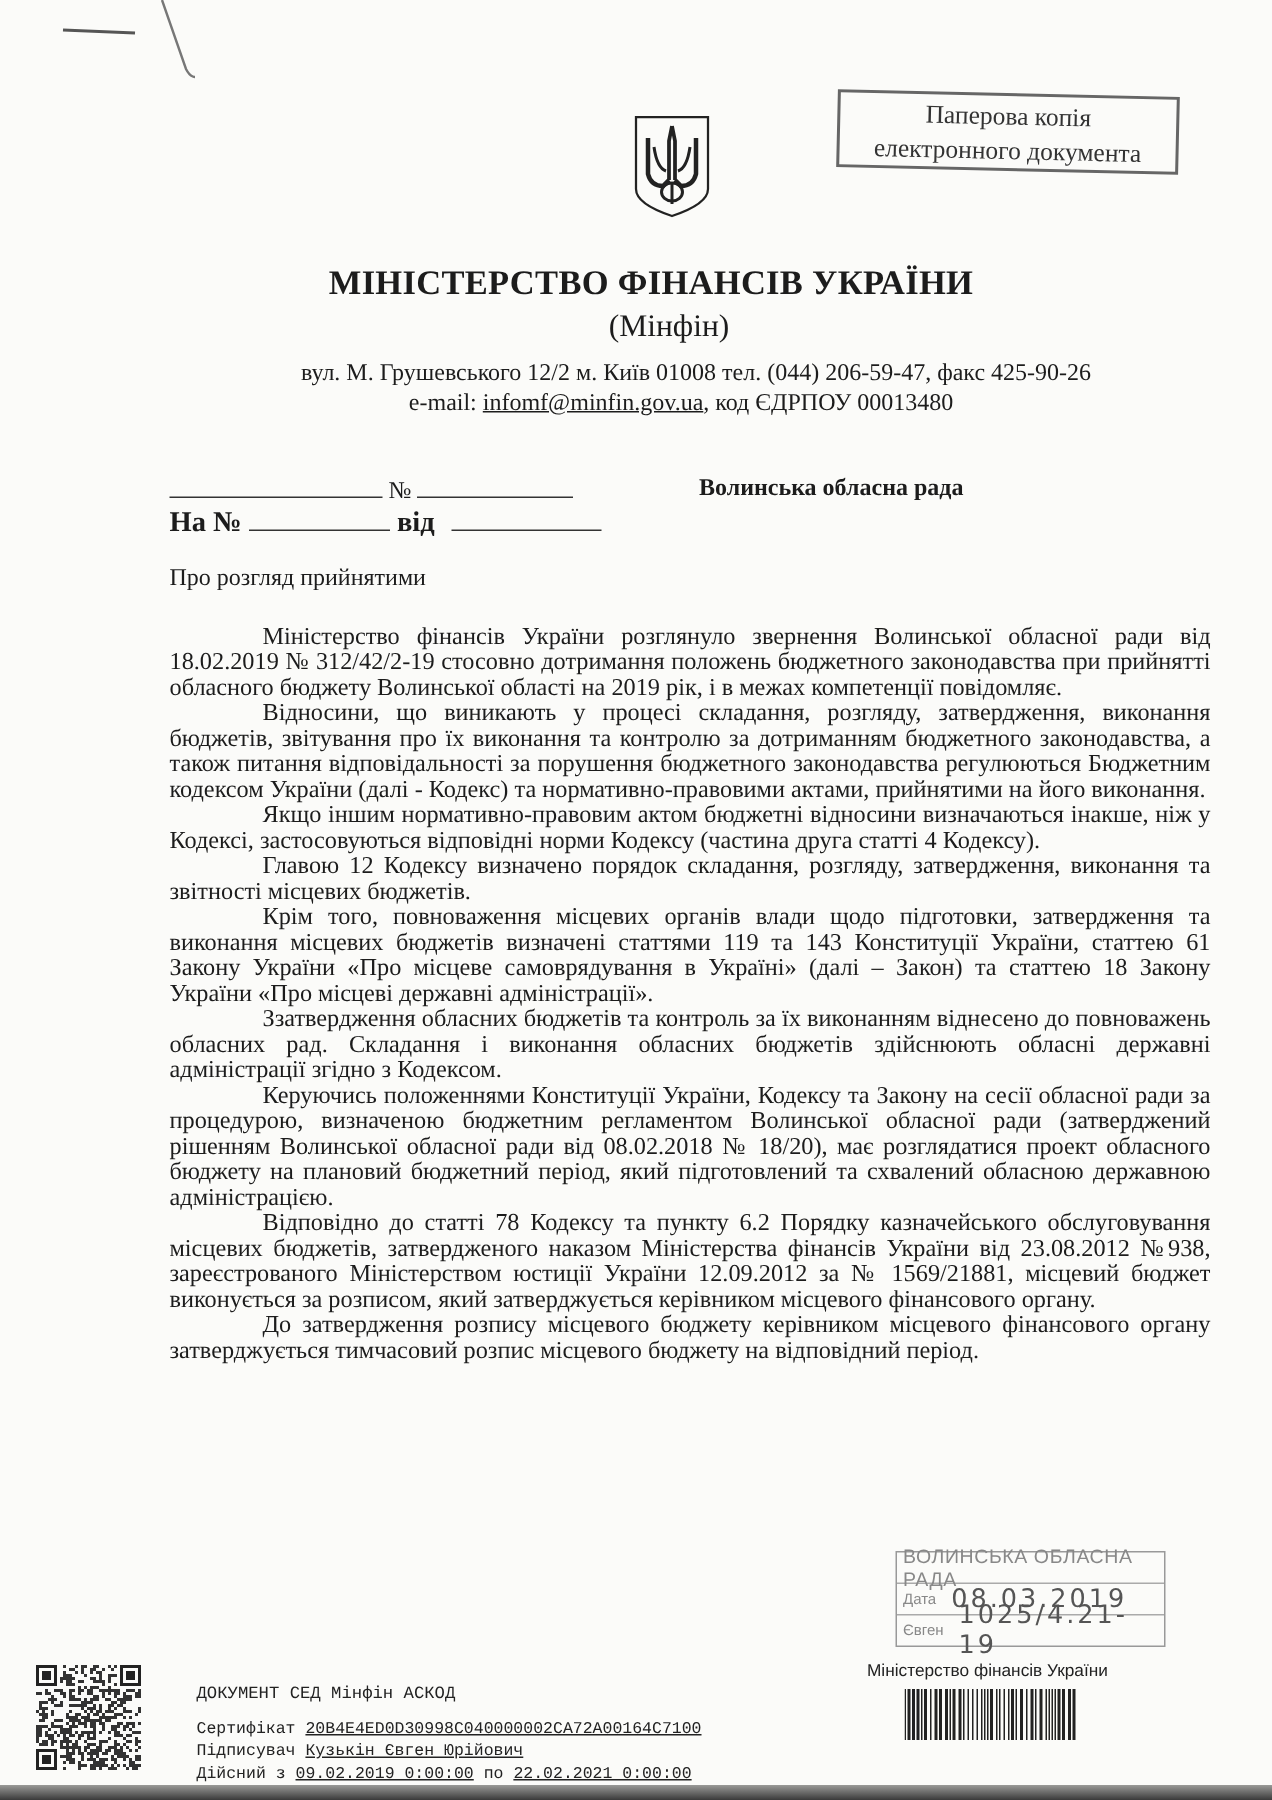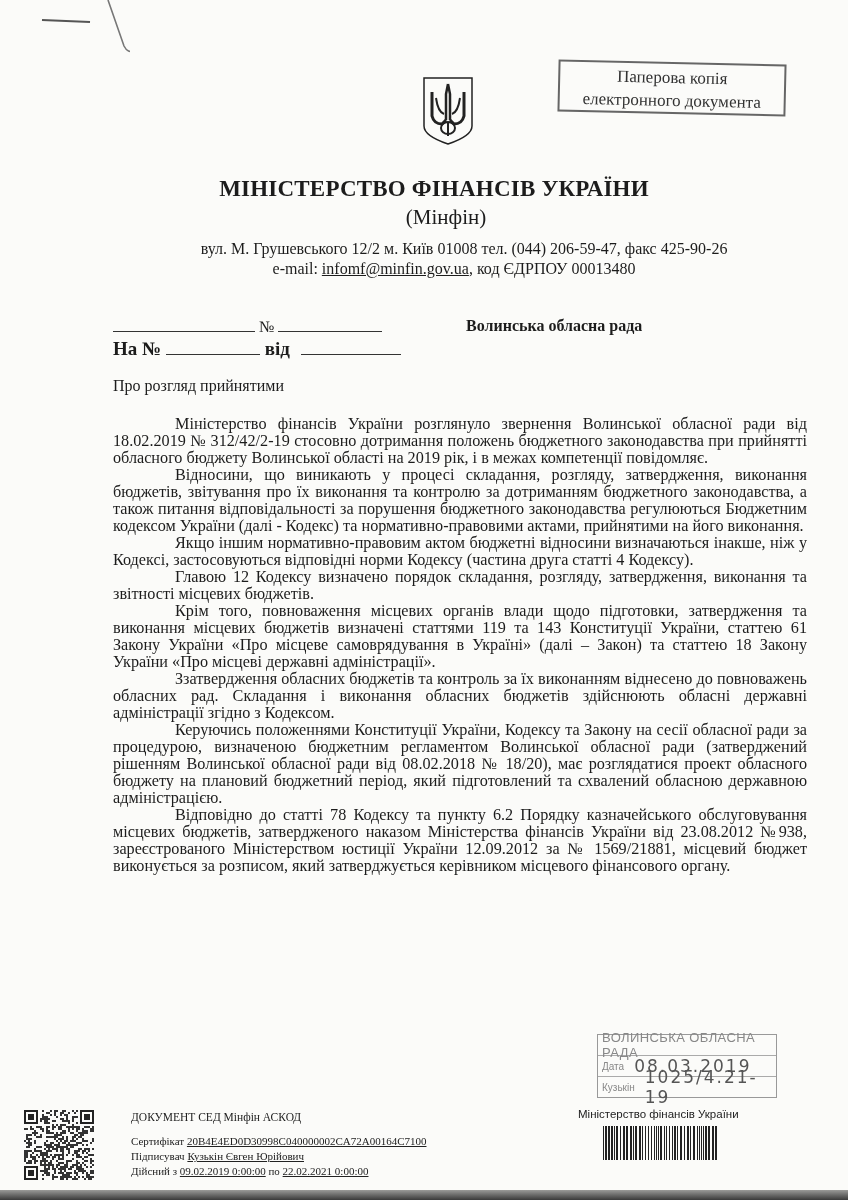--- a/index.html
+++ b/index.html
@@ -32,21 +32,21 @@
   .body-text { position:absolute; left:113px; top:416px; width:694px; font-size:16.2px; line-height:17px; }
   .body-text p { margin:0; text-align:justify; text-indent:62px; }
 
   .reg-stamp { position:absolute; left:597px; top:1034px; width:178px; border:1px solid #999;
                font-family:"Liberation Sans", sans-serif; color:#888; }
   .reg-stamp .row { height:20px; border-top:1px solid #aaa; display:flex; align-items:center; font-size:10px; padding-left:4px; }
   .reg-stamp .row:first-child { border-top:none; font-size:13px; letter-spacing:0.4px; justify-content:flex-start; }
   .reg-stamp .hand { font-family:"DejaVu Sans", sans-serif; font-size:17px; color:#555; margin-left:10px; letter-spacing:2px; }
 
   .qr { position:absolute; left:24px; top:1110px; width:70px; height:70px; }
-  .sed { position:absolute; left:131px; font-family:Liberation Serif, serif; font-size:11px; color:#222; }
+  .sed { position:absolute; left:131px; font-family:Liberation Mono, monospace; font-size:11px; color:#222;margin-top:12px; }
   .sed.title { top:1111px; font-size:11.5px; }
   .sed.l1 { top:1135px; } .sed.l2 { top:1150px; } .sed.l3 { top:1165px; }
 
   .ministry-label { position:absolute; left:578px; top:1108px; font-family:"Liberation Sans", sans-serif; font-size:11.5px; color:#222; }
   .barcode { position:absolute; left:603px; top:1126px; width:118px; height:34px; }
   .outgoing { position:absolute; left:570px; top:1169px; font-family:Liberation Sans, sans-serif; font-size:11.5px; color:#222;margin-top:29px; }
 </style>
 </head>
 <body>
 
@@ -95,30 +95,31 @@
 
 <div class="body-text">
   <p>Міністерство фінансів України розглянуло звернення Волинської обласної ради від 18.02.2019 № 312/42/2-19 стосовно дотримання положень бюджетного законодавства при прийнятті обласного бюджету Волинської області на 2019 рік, і в межах компетенції повідомляє.</p>
   <p>Відносини, що виникають у процесі складання, розгляду, затвердження, виконання бюджетів, звітування про їх виконання та контролю за дотриманням бюджетного законодавства, а також питання відповідальності за порушення бюджетного законодавства регулюються Бюджетним кодексом України (далі - Кодекс) та нормативно-правовими актами, прийнятими на його виконання.</p>
   <p>Якщо іншим нормативно-правовим актом бюджетні відносини визначаються інакше, ніж у Кодексі, застосовуються відповідні норми Кодексу (частина друга статті 4 Кодексу).</p>
   <p>Главою 12 Кодексу визначено порядок складання, розгляду, затвердження, виконання та звітності місцевих бюджетів.</p>
   <p>Крім того, повноваження місцевих органів влади щодо підготовки, затвердження та виконання місцевих бюджетів визначені статтями 119 та 143 Конституції України, статтею 61 Закону України «Про місцеве самоврядування в Україні» (далі – Закон) та статтею 18 Закону України «Про місцеві державні адміністрації».</p>
   <p>Ззатвердження обласних бюджетів та контроль за їх виконанням віднесено до повноважень обласних рад. Складання і виконання обласних бюджетів здійснюють обласні державні адміністрації згідно з Кодексом.</p>
   <p>Керуючись положеннями Конституції України, Кодексу та Закону на сесії обласної ради за процедурою, визначеною бюджетним регламентом Волинської обласної ради (затверджений рішенням Волинської обласної ради від 08.02.2018 № 18/20), має розглядатися проект обласного бюджету на плановий бюджетний період, який підготовлений та схвалений обласною державною адміністрацією.</p>
   <p>Відповідно до статті 78 Кодексу та пункту 6.2 Порядку казначейського обслуговування місцевих бюджетів, затвердженого наказом Міністерства фінансів України від 23.08.2012 №938, зареєстрованого Міністерством юстиції України 12.09.2012 за № 1569/21881, місцевий бюджет виконується за розписом, який затверджується керівником місцевого фінансового органу.</p>
+  <p>До затвердження розпису місцевого бюджету керівником місцевого фінансового органу затверджується тимчасовий розпис місцевого бюджету на відповідний період.</p>
 </div>
 
 <div class="reg-stamp">
   <div class="row">ВОЛИНСЬКА ОБЛАСНА РАДА</div>
   <div class="row">
     <span>Дата</span>
     <span class="hand">08.03.2019</span>
   </div>
   <div class="row">
-    <span>Кузькін</span>
+    <span>Євген</span>
     <span class="hand">1025/4.21-19</span>
   </div>
 </div>
 
 <svg class="qr" id="qr" viewBox="0 0 35 35">
     <rect x="9" y="0" width="1" height="1" fill="#333"></rect>
     <rect x="13" y="0" width="1" height="1" fill="#333"></rect>
     <rect x="15" y="0" width="1" height="1" fill="#333"></rect>
     <rect x="16" y="0" width="1" height="1" fill="#333"></rect>
     <rect x="19" y="0" width="1" height="1" fill="#333"></rect>

